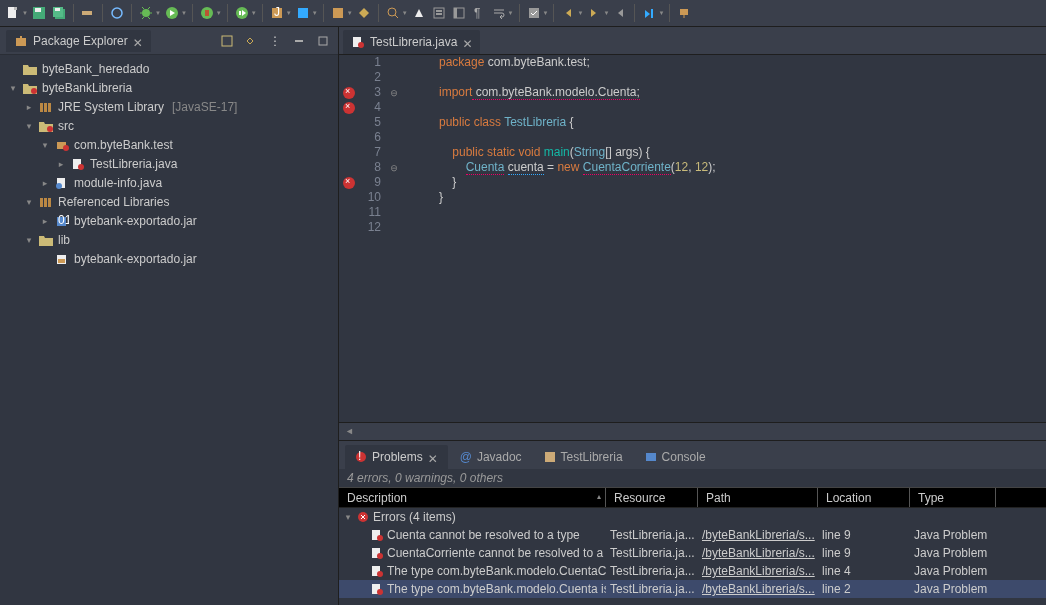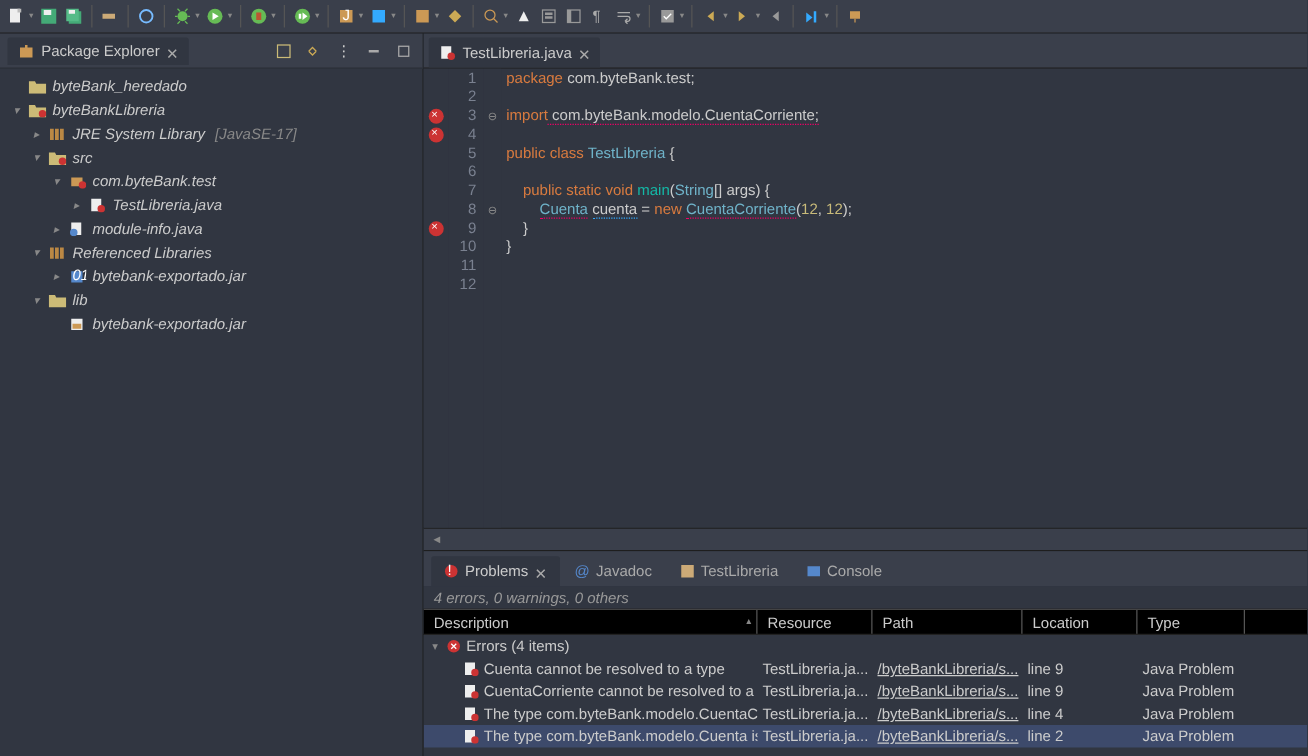--- a/index.html
+++ b/index.html
@@ -7,39 +7,39 @@
 .toolbar { height:27px; background:#3a3f4b; display:flex; align-items:center; padding:0 4px; gap:2px; border-bottom:1px solid #1e1e1e; }
 .tb-btn { width:18px; height:18px; display:flex; align-items:center; justify-content:center; cursor:pointer; border-radius:2px; }
 .tb-sep { width:1px; height:18px; background:#555; margin:0 3px; }
 .tb-dd { font-size:6px; color:#888; margin-left:-2px; }
 .main-split { display:flex; height:578px; }
 .left-panel { width:339px; background:#313641; display:flex; flex-direction:column; border-right:1px solid #1e1e1e; }
 .panel-header { height:28px; display:flex; align-items:center; padding:0 6px; background:#3a3f4b; border-bottom:1px solid #2a2e36; }
 .tab-active { display:flex; align-items:center; gap:5px; background:#313641; padding:4px 8px; border-radius:2px 2px 0 0; }
 .tab-close { width:10px; height:10px; cursor:pointer; color:#aaa; }
 .panel-actions { margin-left:auto; display:flex; gap:6px; align-items:center; }
-.tree { flex:1; padding:4px 0; overflow:auto;font-style:italic; }
+.tree { flex:1; padding:4px 0; overflow:auto; }
 .tree-row { display:flex; align-items:center; height:19px; padding-left:8px; cursor:pointer; gap:4px; white-space:nowrap; }
 .tree-arrow { width:10px; display:inline-block; color:#888; font-size:9px; text-align:center; }
 .tree-icon { width:16px; height:16px; display:inline-flex; align-items:center; justify-content:center; font-size:11px; }
 .tree-label { color:#ccc; }
 .tree-decor { color:#888; margin-left:4px; }
 .right-panel { flex:1; display:flex; flex-direction:column; background:#2f3640; }
 .editor-tabs { height:28px; background:#3a3f4b; display:flex; align-items:flex-end; padding:0 4px; border-bottom:1px solid #1e1e1e; }
 .editor-tab { display:flex; align-items:center; gap:5px; background:#313641; padding:5px 8px; border-radius:2px 2px 0 0; }
 .editor { flex:1; display:flex; background:#313641; font-family:Consolas,monospace; font-size:13px; position:relative; }
 .gutter-markers { width:20px; background:#313641; }
 .marker { height:15px; display:flex; align-items:center; justify-content:center; }
 .err-marker { width:12px; height:12px; background:#c33; border-radius:50%; position:relative; }
 .err-marker::after { content:"×"; color:#fff; font-size:9px; position:absolute; top:-1px; left:2px; }
 .gutter-lines { width:28px; background:#313641; text-align:right; color:#7a8190; padding-right:6px; }
 .line-num { height:15px; line-height:15px; }
 .fold-gutter { width:14px; background:#313641; }
 .fold { height:15px; display:flex; align-items:center; justify-content:center; color:#888; font-size:9px; }
-.code { flex:1; padding-left:4px; }
+.code { flex:1; padding-left:4px;margin-left:34px; }
 .code-line { height:15px; line-height:15px; white-space:pre; }
 .kw { color:#d97b3f; }
 .typ { color:#6fb3c9; }
 .mtd { color:#14b8a6; }
 .num { color:#c9bb7a; }
 .err-underline { border-bottom:1px dotted #e06; }
 .err-underline2 { border-bottom:1px dotted #3af; }
 .scroll-stub { height:18px; background:#3a3f4b; border-top:1px solid #1e1e1e; display:flex; align-items:center; }
 .scroll-left { width:12px; height:12px; margin-left:6px; color:#888; font-size:9px; }
 .bottom-panel { height:165px; background:#313641; border-top:1px solid #1e1e1e; display:flex; flex-direction:column; }
@@ -451,21 +451,21 @@
           <div class="fold"></div>
           <div class="fold">⊖</div>
           <div class="fold"></div>
           <div class="fold"></div>
           <div class="fold"></div>
           <div class="fold"></div>
       </div>
       <div class="code">
         <div class="code-line"><span class="kw">package</span><span> com.byteBank.test;</span></div>
         <div class="code-line"></div>
-        <div class="code-line"><span class="kw">import</span><span class="err-underline"> com.byteBank.modelo.CuentaCorriente;</span></div>
+        <div class="code-line"><span class="kw">import</span><span class="err-underline"> com.byteBank.modelo.Cuenta;</span></div>
         <div class="code-line"></div>
         <div class="code-line"><span class="kw">public</span> <span class="kw">class</span> <span class="typ">TestLibreria</span><span> {</span></div>
         <div class="code-line"></div>
         <div class="code-line">    <span class="kw">public</span> <span class="kw">static</span> <span class="kw">void</span> <span class="mtd">main</span><span>(</span><span class="typ">String</span><span>[] args) {</span></div>
         <div class="code-line">        <span class="typ err-underline">Cuenta</span> <span class="err-underline2">cuenta</span><span> = </span><span class="kw">new</span> <span class="typ err-underline">CuentaCorriente</span><span>(</span><span class="num">12</span><span>, </span><span class="num">12</span><span>);</span></div>
         <div class="code-line">    }</div>
         <div class="code-line">}</div>
         <div class="code-line"></div>
       </div>
     </div>

